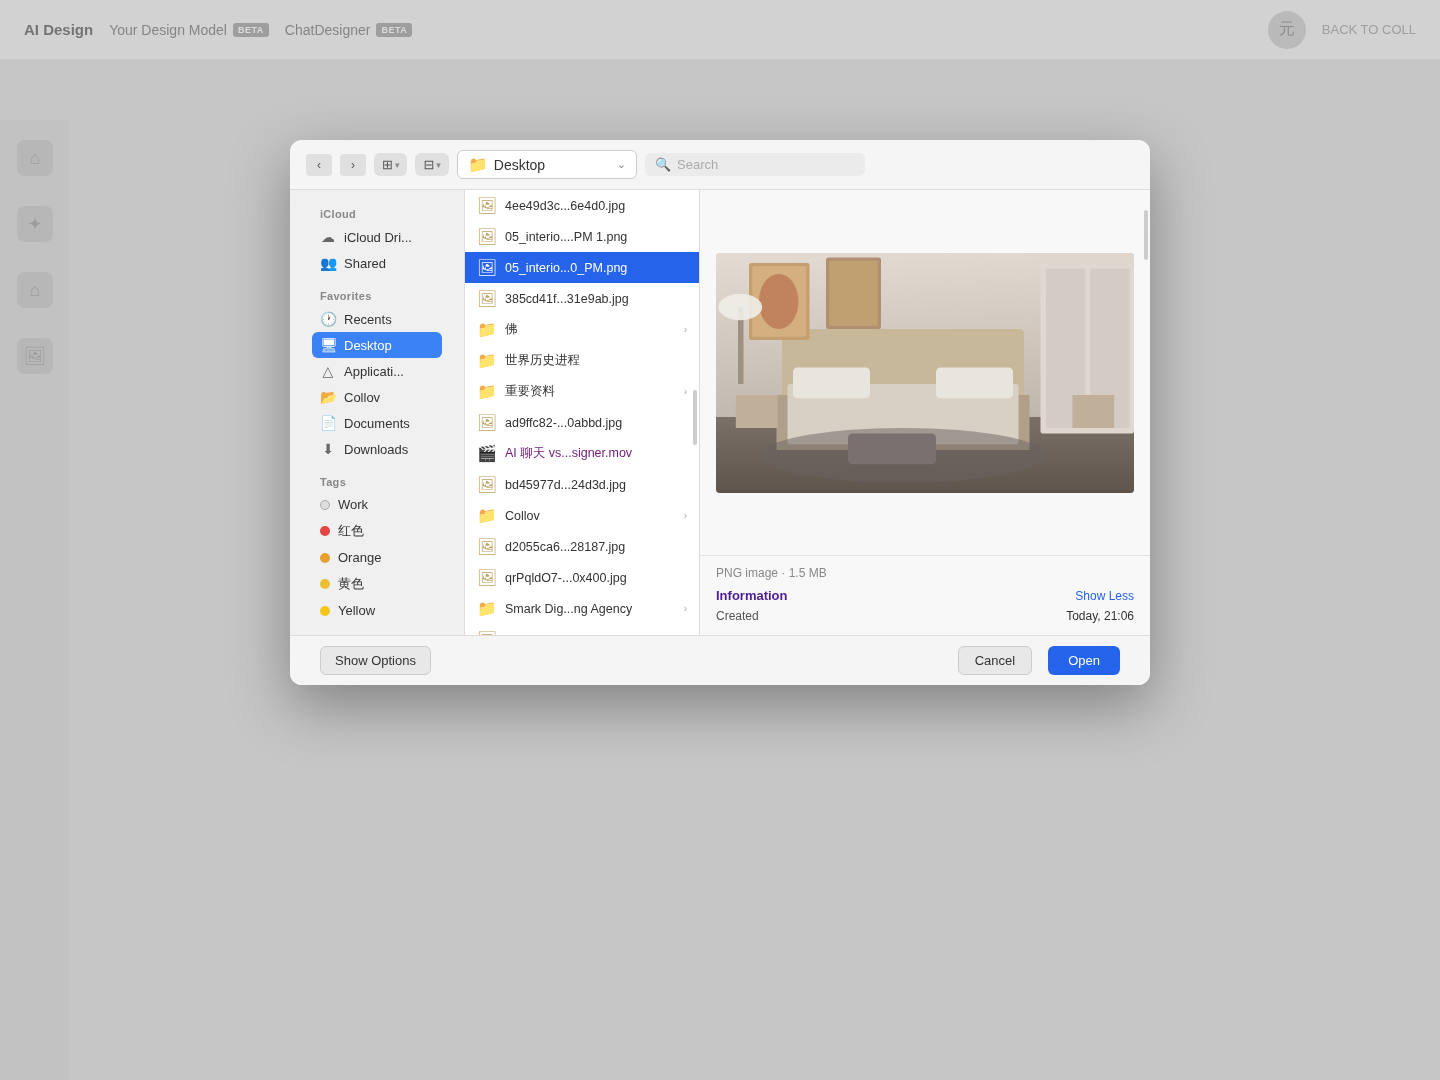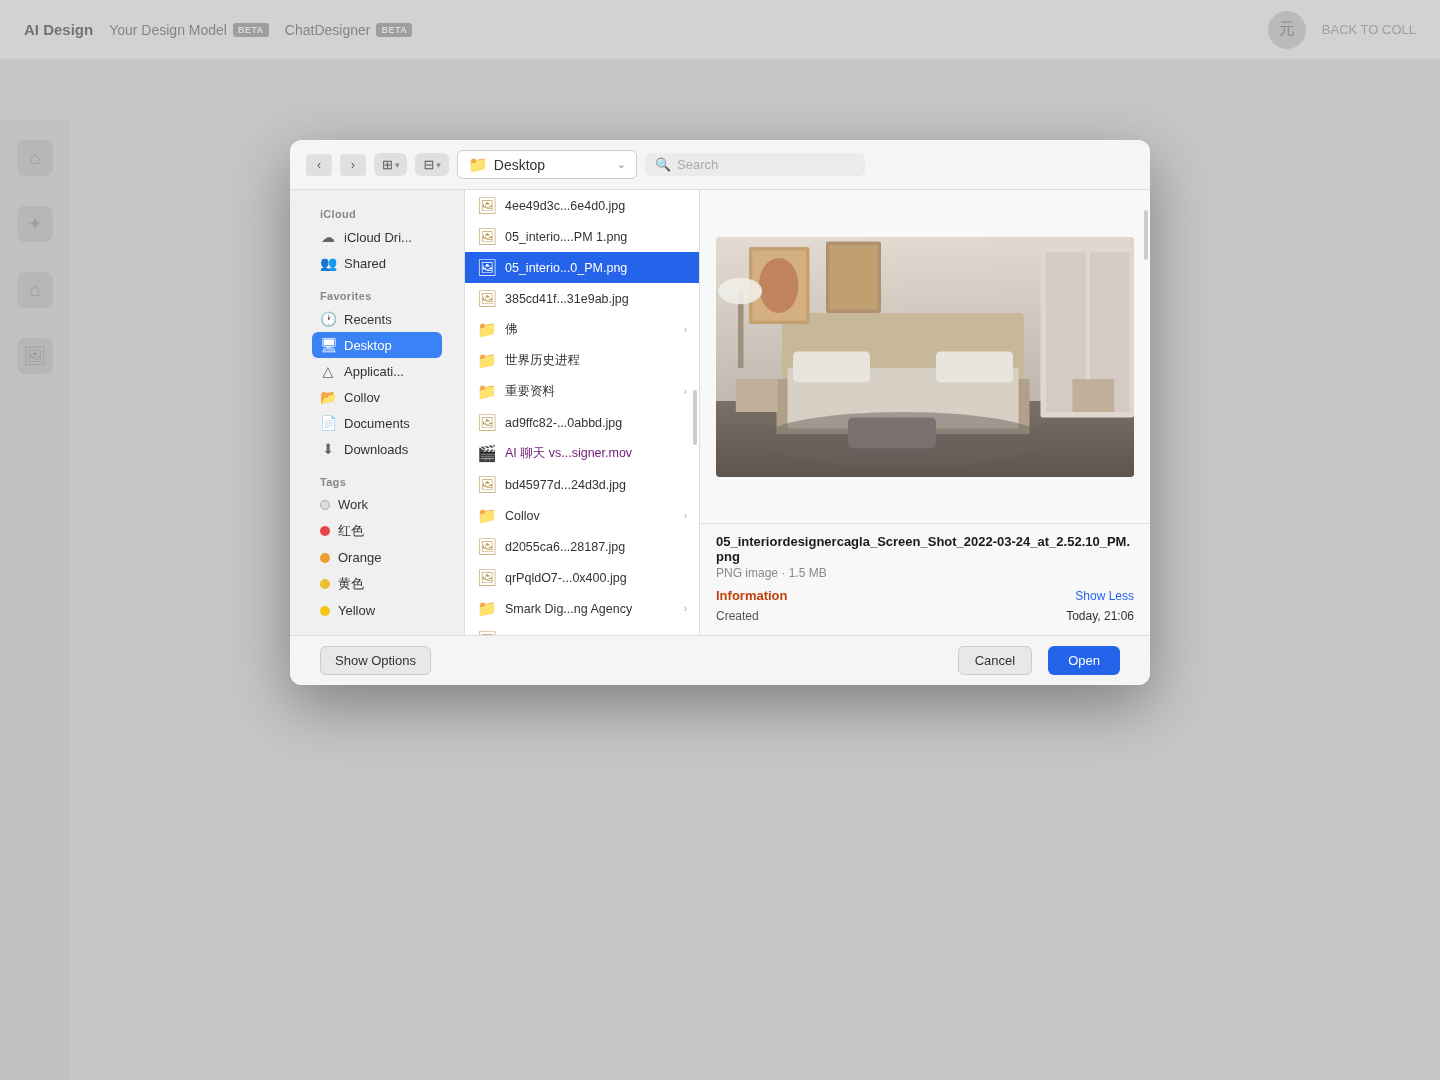--- a/index.html
+++ b/index.html
@@ -323,21 +323,21 @@
     }
     .preview-section-header {
       display: flex;
       align-items: center;
       justify-content: space-between;
       margin-bottom: 4px;
     }
     .preview-section-title {
       font-size: 13px;
       font-weight: 600;
-      color: #c2410c;
+      color: #4c1d95;
     }
     .show-less-btn {
       font-size: 12px;
       color: #2563eb;
       cursor: pointer;
       background: none;
       border: none;
     }
     .preview-meta-row {
       display: flex;
@@ -689,21 +689,20 @@
 
           <rect x="324" y="140" width="38" height="30" fill="#c0b09a"></rect>
 
           <rect x="120" y="175" width="80" height="28" rx="4" fill="#8a8080"></rect>
 
           <ellipse cx="170" cy="195" rx="130" ry="25" fill="#6a6060" opacity="0.5"></ellipse>
         </svg>
       </div>
 
       <div class="preview-info">
-        <div class="preview-filename">05_interiordesignercagla_Screen_Shot_2022-03-24_at_2.52.10_PM.png</div>
         <div class="preview-filesize">PNG image · 1.5 MB</div>
         <div class="preview-section-header">
           <span class="preview-section-title">Information</span>
           <button class="show-less-btn">Show Less</button>
         </div>
         <div class="preview-meta-row">
           <span>Created</span>
           <span class="preview-meta-value">Today, 21:06</span>
         </div>
       </div>

